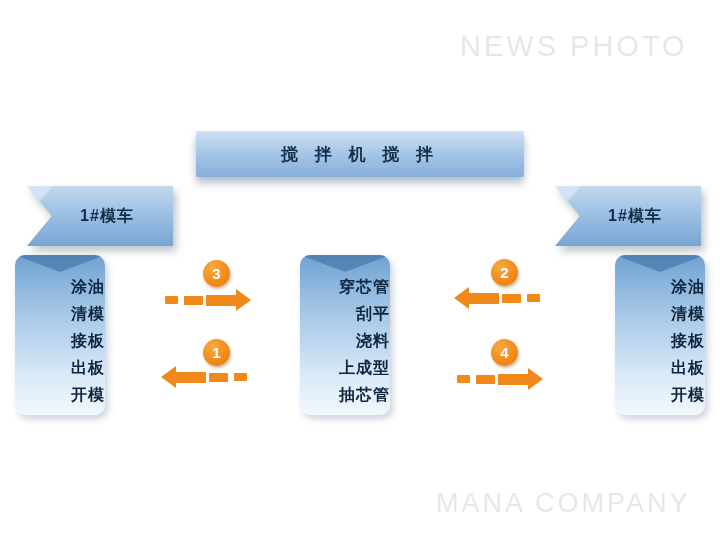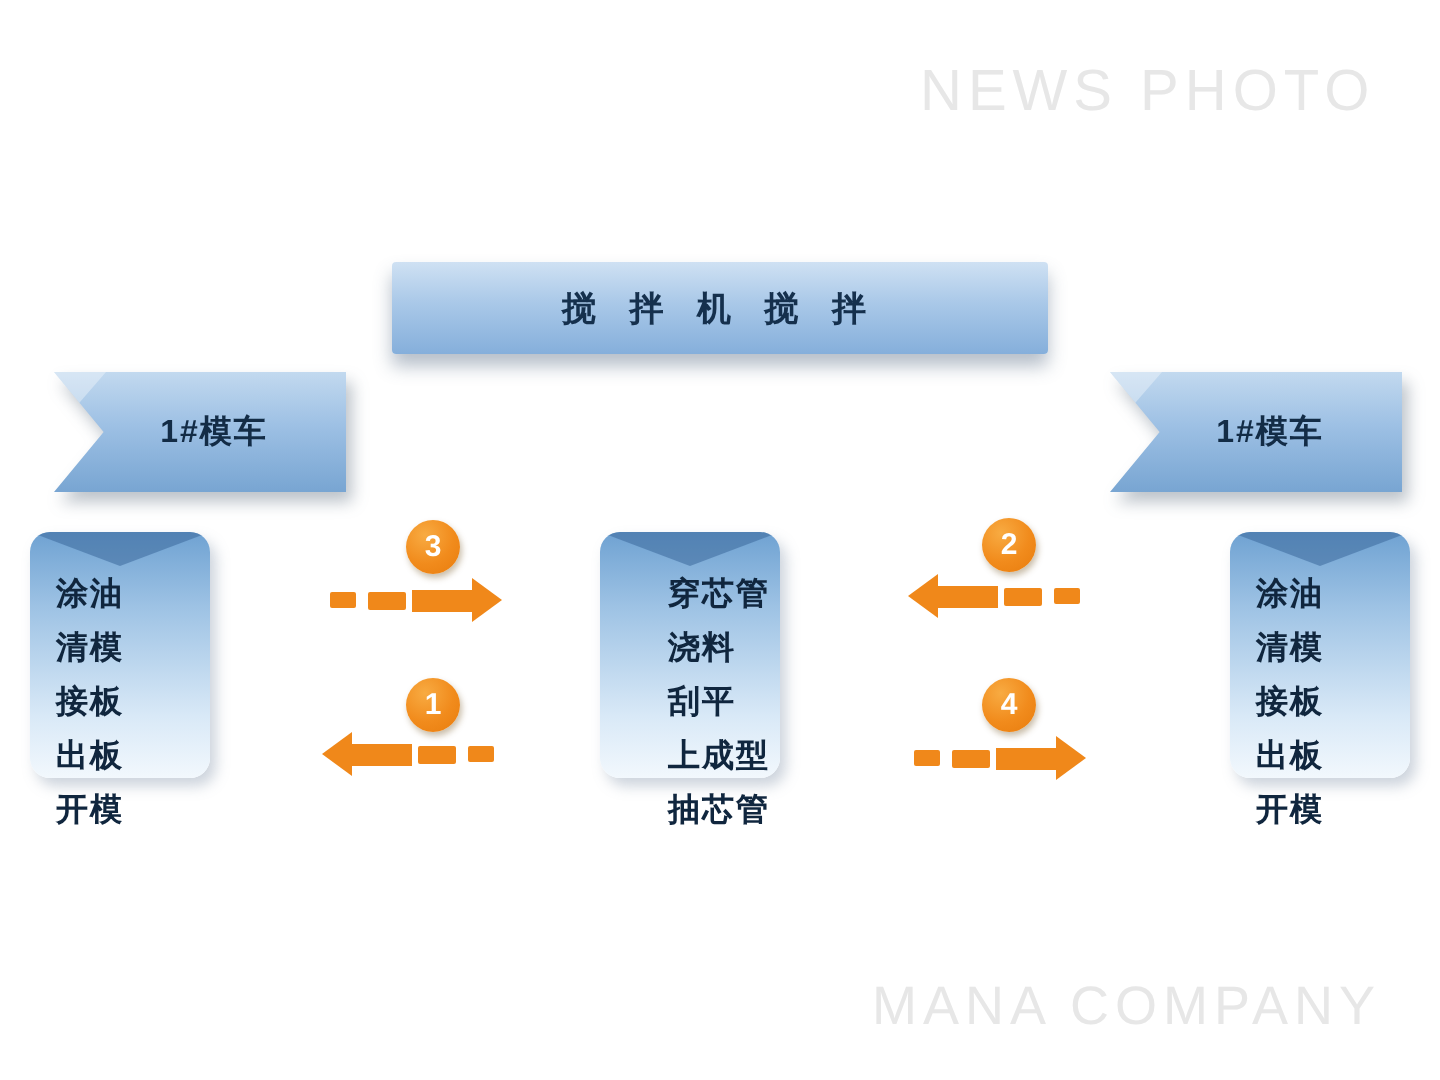--- a/index.html
+++ b/index.html
@@ -38,25 +38,26 @@
   .bw-left { left:27px; top:186px; }
   .bw-right { left:555px; top:186px; }
   .banner-side .inner-fold {
     position:absolute; left:0; top:0; width:0; height:0;
     border-top:30px solid rgba(255,255,255,.35);
     border-right:26px solid transparent;
   }
 
   
   .box {
-    position:absolute; top:266px; width:90px; height:123px;
+    position:absolute; top:255px; width:90px; height:160px;
     background:linear-gradient(180deg,#6fa2d2 0%, #9dc2e4 30%, #d9e9f7 75%, #f2f8fd 100%);
     border-radius:10px;
     box-shadow:3px 4px 7px rgba(110,130,155,.35);
     box-sizing:border-box;
+    text-align:right;
   }
   .box-left   { left:15px; }
   .box-center { left:300px;padding-left:21px; }
   .box-right  { left:615px; }
   .box-fold {
     position:absolute; left:0; top:0; width:100%; height:17px;
     background:rgba(58,104,155,.55);
     clip-path:polygon(0 0, 100% 0, 50% 100%);
     border-radius:10px 10px 0 0;
   }
@@ -139,22 +140,22 @@
       <div class="box-item">接板</div>
       <div class="box-item">出板</div>
       <div class="box-item">开模</div>
     </div>
   </div>
 
   <div class="box box-center">
     <div class="box-fold"></div>
     <div class="box-items">
       <div class="box-item">穿芯管</div>
+      <div class="box-item">刮平</div>
       <div class="box-item">浇料</div>
-      <div class="box-item">刮平</div>
       <div class="box-item">上成型</div>
       <div class="box-item">抽芯管</div>
     </div>
   </div>
 
   <div class="box box-right">
     <div class="box-fold"></div>
     <div class="box-items">
       <div class="box-item">涂油</div>
       <div class="box-item">清模</div>

